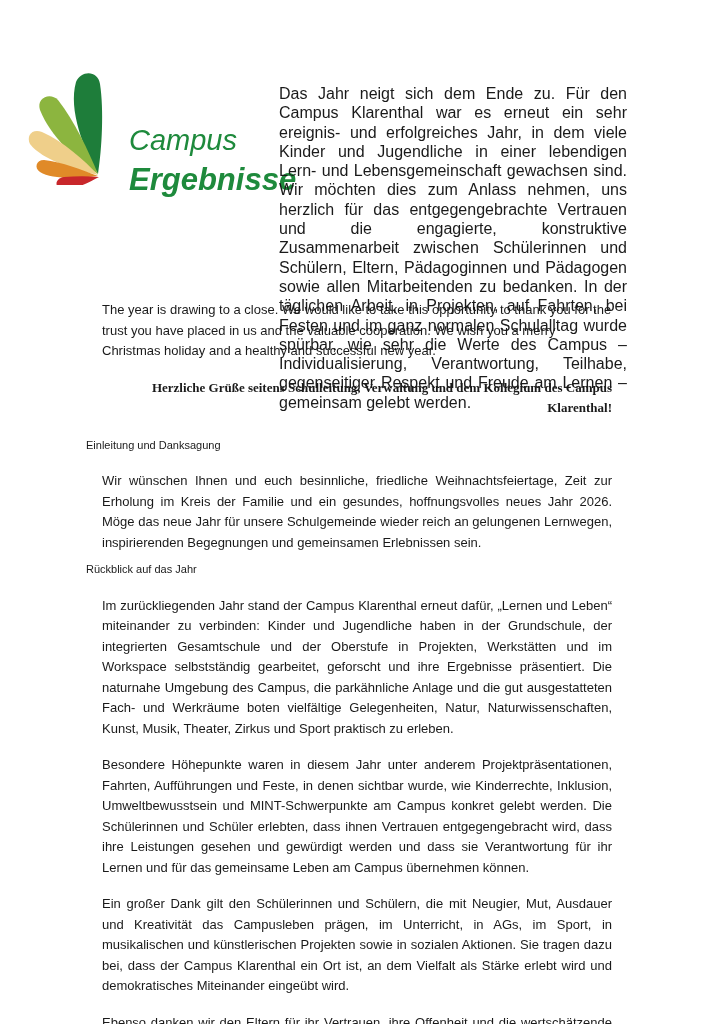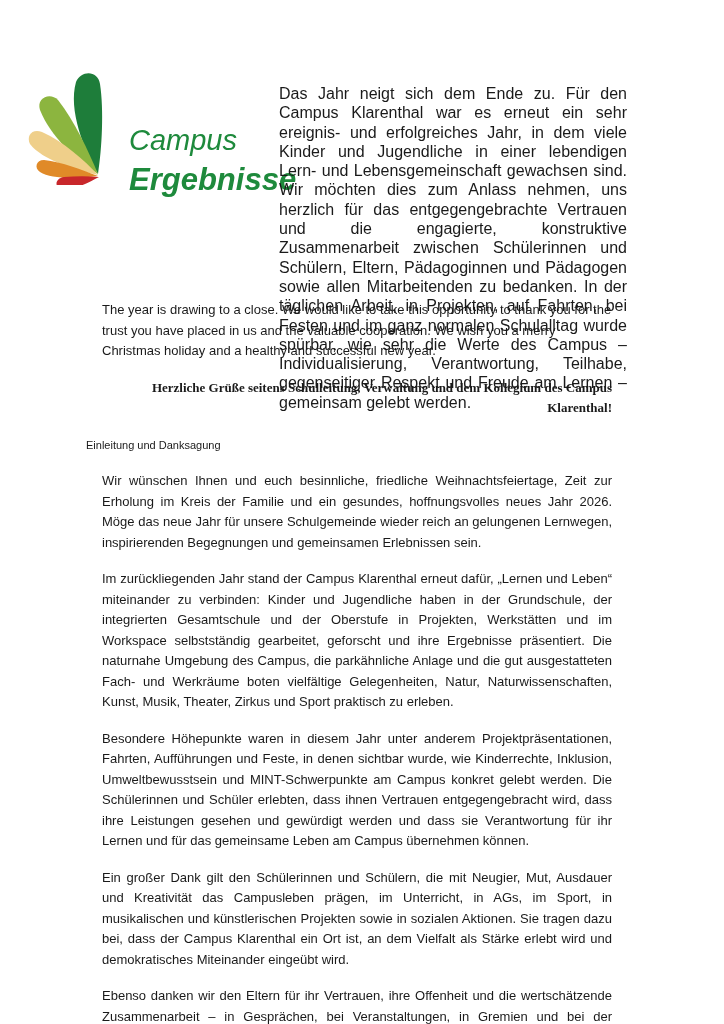--- a/index.html
+++ b/index.html
@@ -41,20 +41,21 @@
 
   <div class="intro">Das Jahr neigt sich dem Ende zu. Für den Campus Klarenthal war es erneut ein sehr ereignis- und erfolgreiches Jahr, in dem viele Kinder und Jugendliche in einer lebendigen Lern- und Lebensgemeinschaft gewachsen sind. Wir möchten dies zum Anlass nehmen, uns herzlich für das entgegengebrachte Vertrauen und die engagierte, konstruktive Zusammenarbeit zwischen Schülerinnen und Schülern, Eltern, Pädagoginnen und Pädagogen sowie allen Mitarbeitenden zu bedanken. In der täglichen Arbeit, in Projekten, auf Fahrten, bei Festen und im ganz normalen Schulalltag wurde spürbar, wie sehr die Werte des Campus – Individualisierung, Verantwortung, Teilhabe, gegenseitiger Respekt und Freude am Lernen – gemeinsam gelebt werden.</div>
 
   <div class="body">
     <p class="en">The year is drawing to a close. We would like to take this opportunity to thank you for the trust you have placed in us and the valuable cooperation. We wish you a merry Christmas holiday and a healthy and successful new year.</p>
     <p class="greet">Herzliche Grüße seitens Schulleitung, Verwaltung und dem Kollegium des Campus Klarenthal!</p>
 
     <h2>Einleitung und Danksagung</h2>
     <p class="para">Wir wünschen Ihnen und euch besinnliche, friedliche Weihnachtsfeiertage, Zeit zur Erholung im Kreis der Familie und ein gesundes, hoffnungsvolles neues Jahr 2026. Möge das neue Jahr für unsere Schulgemeinde wieder reich an gelungenen Lernwegen, inspirierenden Begegnungen und gemeinsamen Erlebnissen sein.</p>
 
+    <h2>Rückblick auf das Jahr</h2>
     <p class="para">Im zurückliegenden Jahr stand der Campus Klarenthal erneut dafür, „Lernen und Leben“ miteinander zu verbinden: Kinder und Jugendliche haben in der Grundschule, der integrierten Gesamtschule und der Oberstufe in Projekten, Werkstätten und im Workspace selbstständig gearbeitet, geforscht und ihre Ergebnisse präsentiert. Die naturnahe Umgebung des Campus, die parkähnliche Anlage und die gut ausgestatteten Fach- und Werkräume boten vielfältige Gelegenheiten, Natur, Naturwissenschaften, Kunst, Musik, Theater, Zirkus und Sport praktisch zu erleben.</p>
     <p class="para">Besondere Höhepunkte waren in diesem Jahr unter anderem Projektpräsentationen, Fahrten, Aufführungen und Feste, in denen sichtbar wurde, wie Kinderrechte, Inklusion, Umweltbewusstsein und MINT-Schwerpunkte am Campus konkret gelebt werden. Die Schülerinnen und Schüler erlebten, dass ihnen Vertrauen entgegengebracht wird, dass ihre Leistungen gesehen und gewürdigt werden und dass sie Verantwortung für ihr Lernen und für das gemeinsame Leben am Campus übernehmen können.</p>
 
     <p class="para">Ein großer Dank gilt den Schülerinnen und Schülern, die mit Neugier, Mut, Ausdauer und Kreativität das Campusleben prägen, im Unterricht, in AGs, im Sport, in musikalischen und künstlerischen Projekten sowie in sozialen Aktionen. Sie tragen dazu bei, dass der Campus Klarenthal ein Ort ist, an dem Vielfalt als Stärke erlebt wird und demokratisches Miteinander eingeübt wird.</p>
     <p class="para" style="margin-bottom:0 !important">Ebenso danken wir den Eltern für ihr Vertrauen, ihre Offenheit und die wertschätzende Zusammenarbeit – in Gesprächen, bei Veranstaltungen, in Gremien und bei der Unterstützung schulischer Projekte. Ein herzliches Dankeschön gilt auch allen Pädagoginnen und Pädagogen sowie Mitarbeiterinnen und Mitarbeitern, die mit hohem fachlichem Engagement und großer pädagogischer Leidenschaft Tag für Tag dazu beitragen, dass individuelles Lernen, Ganztagsbetreuung, inklusives Arbeiten und eine digitale Lernkultur am Campus möglich werden.</p>
 
   </div>
 
 </div>
 

